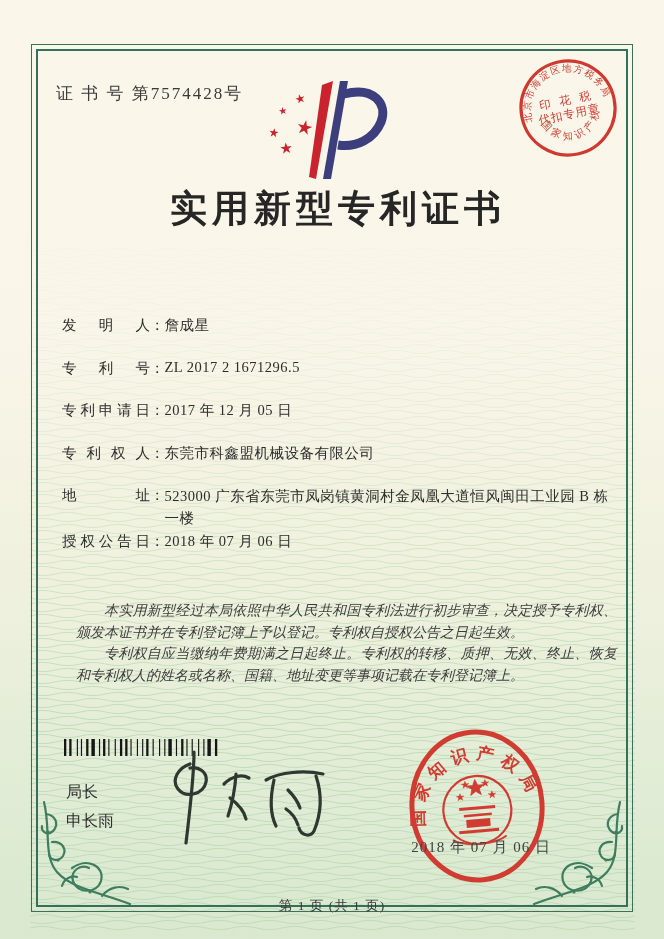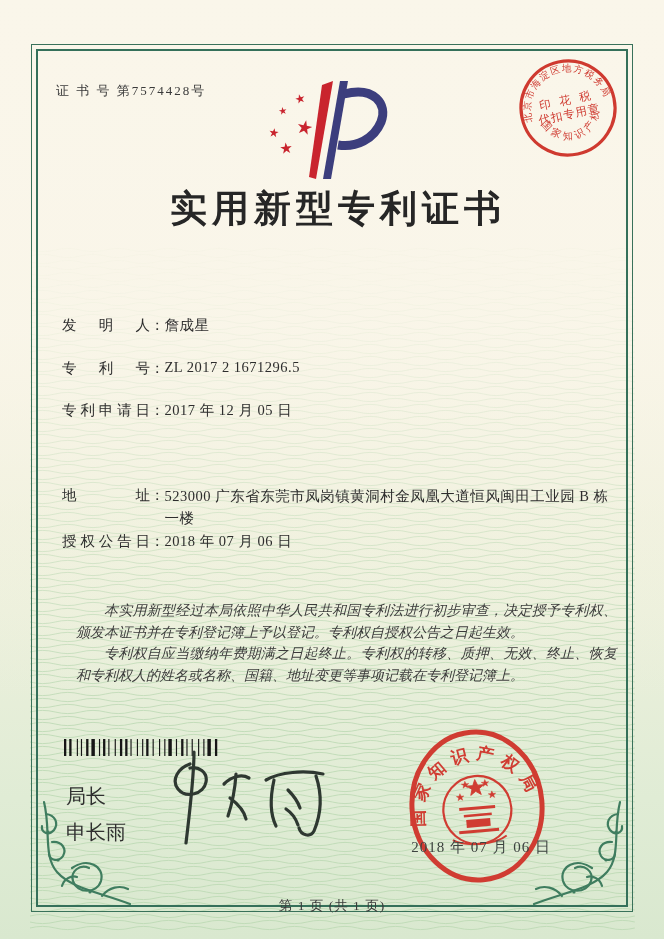--- a/index.html
+++ b/index.html
@@ -10,36 +10,36 @@
       linear-gradient(180deg, rgba(250,246,234,.95) 0%, rgba(250,246,234,.75) 35%, rgba(244,243,226,.35) 55%, rgba(236,242,222,0) 75%),
       linear-gradient(180deg, #faf6ea 0%, #f6f3e3 40%, #ecf0dc 65%, #e0ecd5 85%, #d9e8cf 100%);
     color:#2e2e2e;
   }
   svg{ display:block; }
   .waves{ position:absolute; left:0; top:0; z-index:0; }
   .frame-outer{ position:absolute; left:31px; top:44px; right:31px; bottom:27px; border:1.3px solid #39715a; z-index:1; }
   .frame-inner{ position:absolute; left:36px; top:49px; right:36px; bottom:32px; border:2.6px solid #35705a; z-index:1; }
   .flourishes{ position:absolute; left:38px; top:798px; z-index:2; }
 
-  .cert-no{ position:absolute; left:56px; top:82px; font-size:13px; letter-spacing:2px; color:#3a3a3a; z-index:3; }
+  .cert-no{ position:absolute; left:56px; top:82px; font-size:17px; letter-spacing:2px; color:#3a3a3a; z-index:3; }
   .logo{ position:absolute; left:262px; top:78px; z-index:3; }
   .title{ position:absolute; left:0; right:0; top:184px; text-align:center; font-size:37px; font-weight:bold; letter-spacing:5px; color:#262626; z-index:3;padding-left:12px; }
 
   .field{ position:absolute; left:62px; font-size:14.5px; color:#2d2d2d; z-index:3; white-space:nowrap; }
   .flabel{ display:inline-block; width:88px; text-align:justify; text-align-last:justify; vertical-align:top; }
   .fcolon{ display:inline-block; vertical-align:top; }
   .fvalue{ display:inline-block; vertical-align:top; letter-spacing:.5px; }
   .fvalue.wrap{ white-space:normal; width:452px; line-height:1.5; }
   .grant-no{ position:absolute; left:372px; top:532px; font-size:14.5px; color:#2d2d2d; z-index:3; white-space:nowrap; }
 
   .paras{ position:absolute; left:76px; top:556px; width:541px; z-index:3;margin-top:44px; }
   .paras p{ font-size:14px; line-height:1.54; color:#3b3b3b; text-indent:2em; font-style:italic; text-align:justify; }
 
   .barcode{ position:absolute; left:64px; top:739px; z-index:3; }
-  .sig-block{ position:absolute; left:66px; top:778px; z-index:3; font-size:20px; color:#2f2f2f; line-height:1.8; }
+  .sig-block{ position:absolute; left:66px; top:778px; z-index:3; font-size:16px; color:#2f2f2f; line-height:1.8; }
   .signature{ position:absolute; left:138px; top:746px; z-index:3; }
 
   .top-stamp{ position:absolute; left:512px; top:52px; z-index:4; transform:rotate(-12deg); }
   .bottom-seal{ position:absolute; left:406px; top:726px; z-index:3; transform:rotate(-5deg); }
   .seal-date{ position:absolute; left:396px; top:838px; width:170px; text-align:center; font-size:15px; color:#3d4340; letter-spacing:1px; z-index:4; }
 
   .footer{ position:absolute; left:0; right:0; top:886px; text-align:center; font-size:13.5px; color:#3a3a3a; z-index:3; letter-spacing:1px;margin-top:11px; }
 </style>
 </head>
 <body>
@@ -218,20 +218,23 @@
 
   <div class="field" style="top:316px">
     <span class="flabel">发明人</span><span class="fcolon">：</span><span class="fvalue">詹成星</span>
   </div>
   <div class="field" style="top:359px">
     <span class="flabel">专利号</span><span class="fcolon">：</span><span class="fvalue">ZL 2017 2 1671296.5</span>
   </div>
   <div class="field" style="top:401px">
     <span class="flabel">专利申请日</span><span class="fcolon">：</span><span class="fvalue">2017 年 12 月 05 日</span>
   </div>
+  <div class="field" style="top:444px">
+    <span class="flabel">专利权人</span><span class="fcolon">：</span><span class="fvalue">东莞市科鑫盟机械设备有限公司</span>
+  </div>
   <div class="field" style="top:486px">
     <span class="flabel">地址</span><span class="fcolon">：</span><span class="fvalue wrap">523000 广东省东莞市凤岗镇黄洞村金凤凰大道恒风闽田工业园 B 栋一楼</span>
   </div>
   <div class="field" style="top:532px">
     <span class="flabel">授权公告日</span><span class="fcolon">：</span><span class="fvalue">2018 年 07 月 06 日</span>
   </div>
 
   <div class="paras">
     <p>本实用新型经过本局依照中华人民共和国专利法进行初步审查，决定授予专利权、颁发本证书并在专利登记簿上予以登记。专利权自授权公告之日起生效。</p>
     <p>专利权自应当缴纳年费期满之日起终止。专利权的转移、质押、无效、终止、恢复和专利权人的姓名或名称、国籍、地址变更等事项记载在专利登记簿上。</p>

